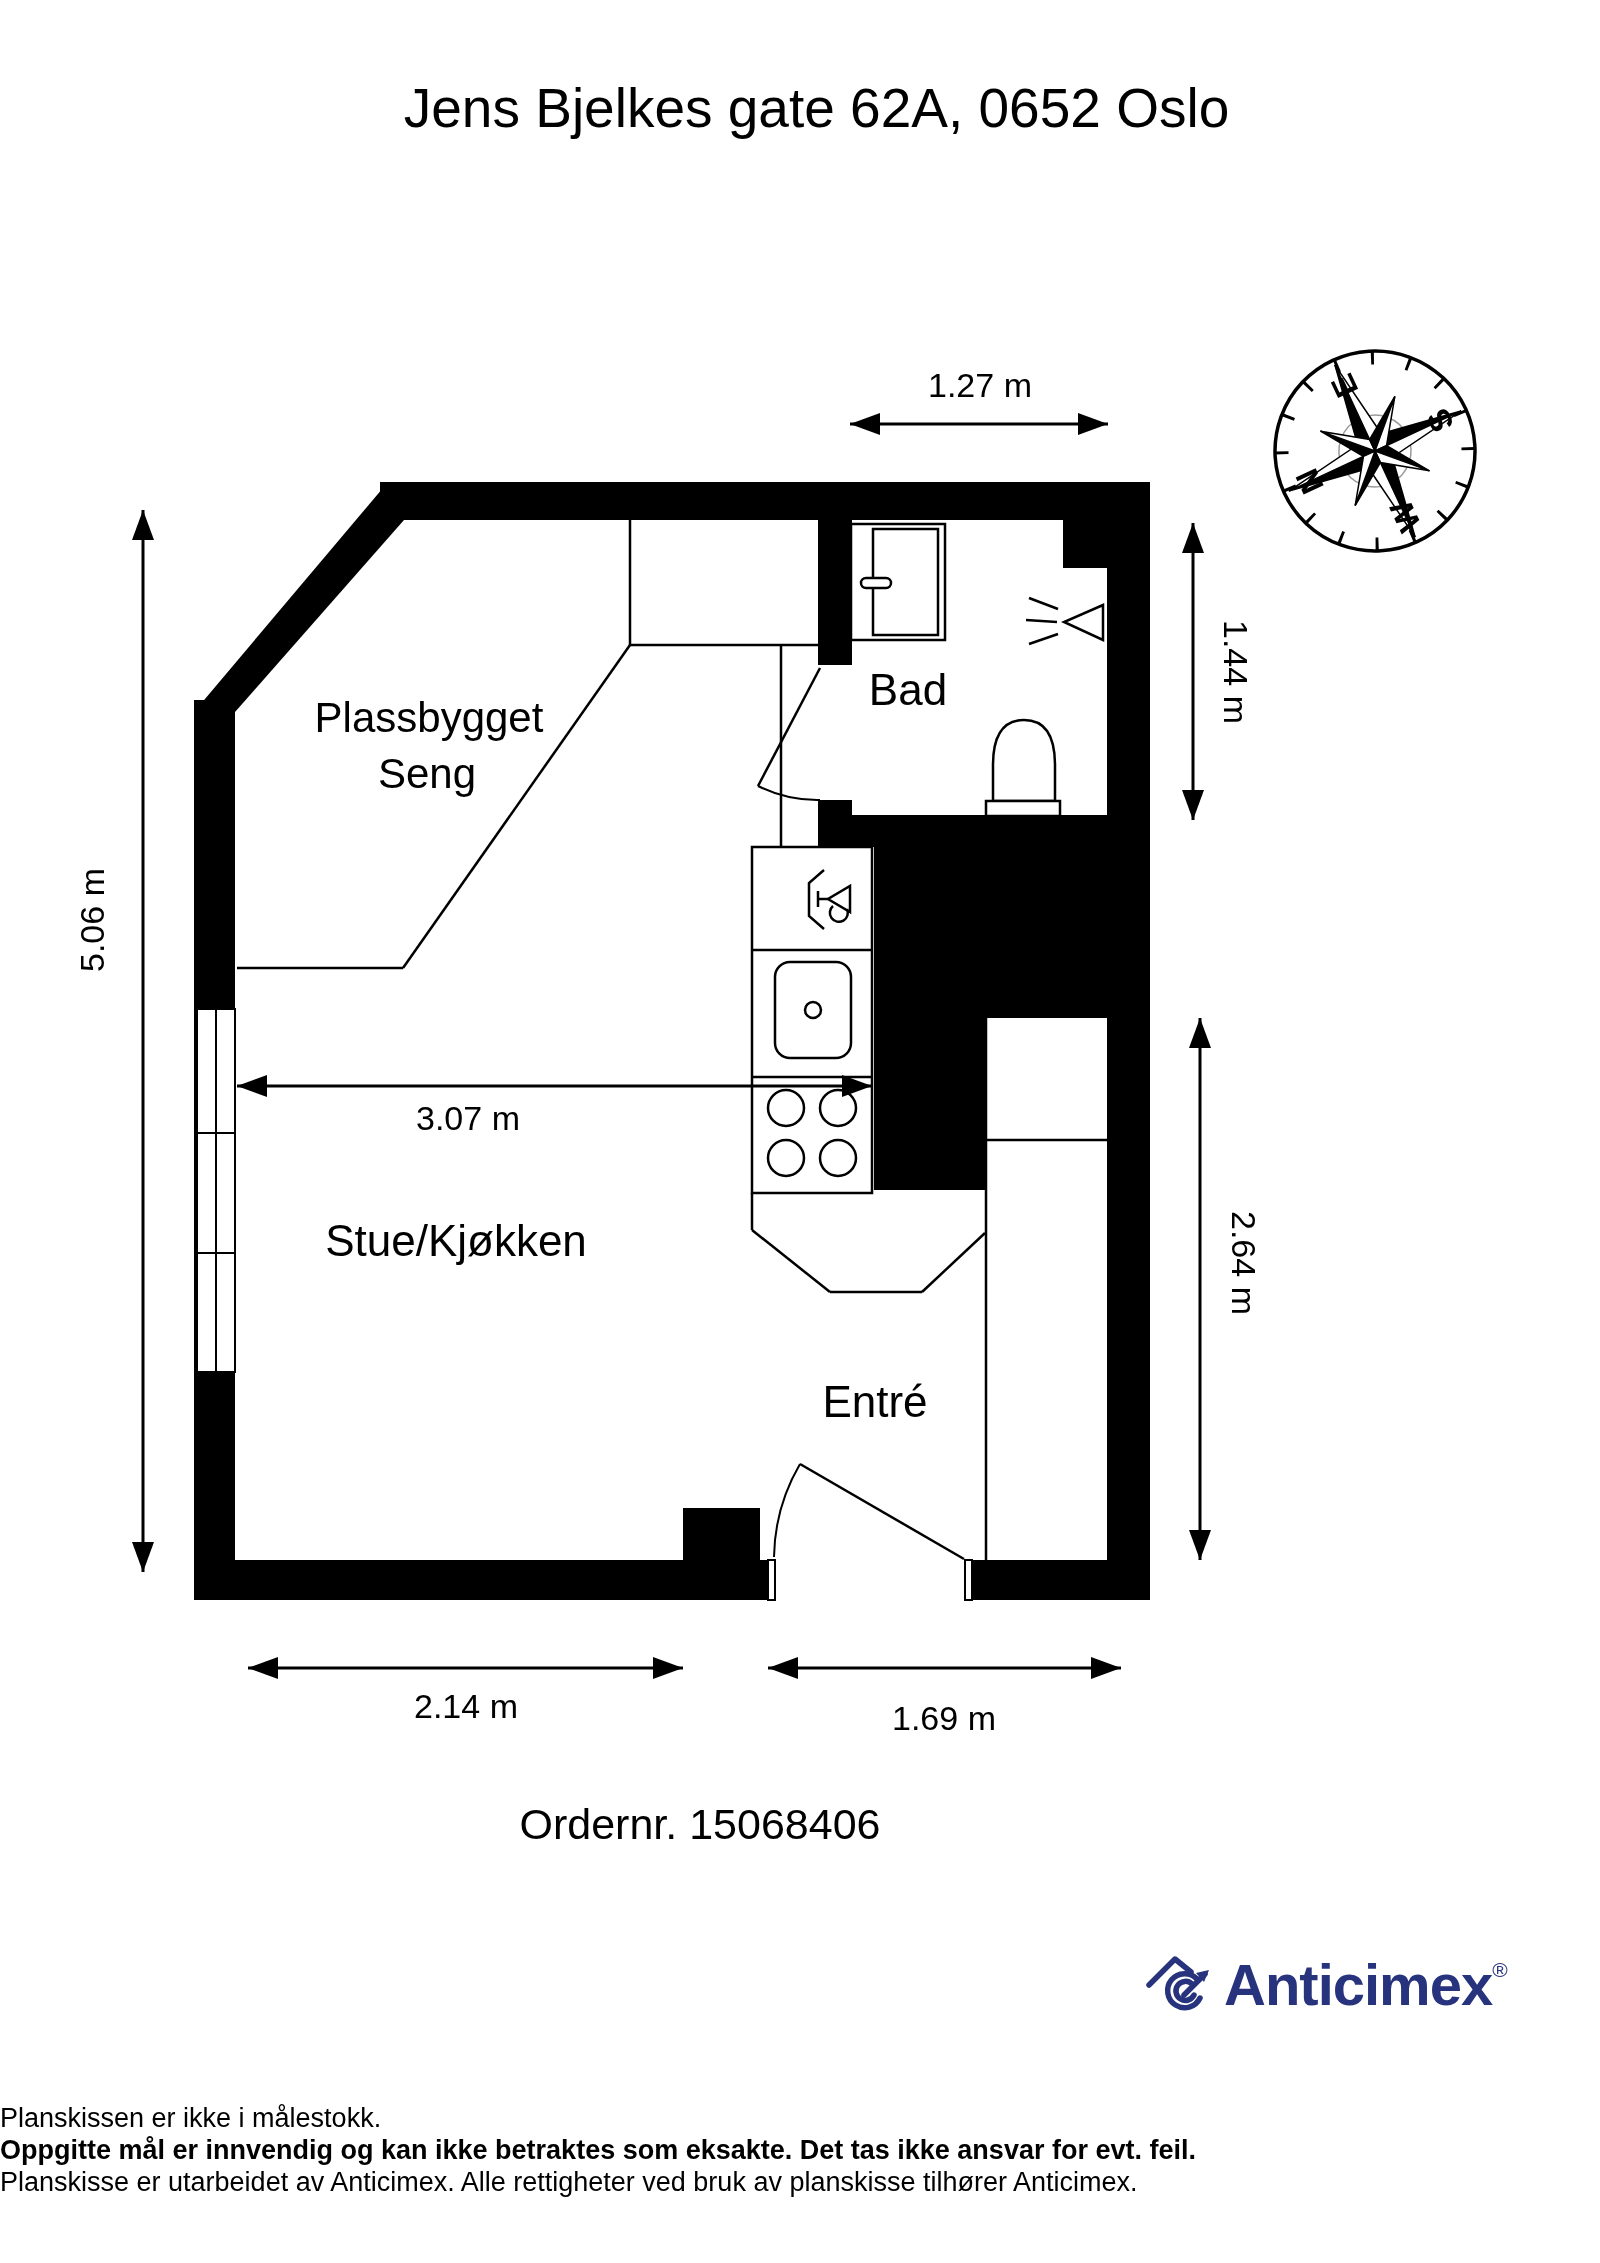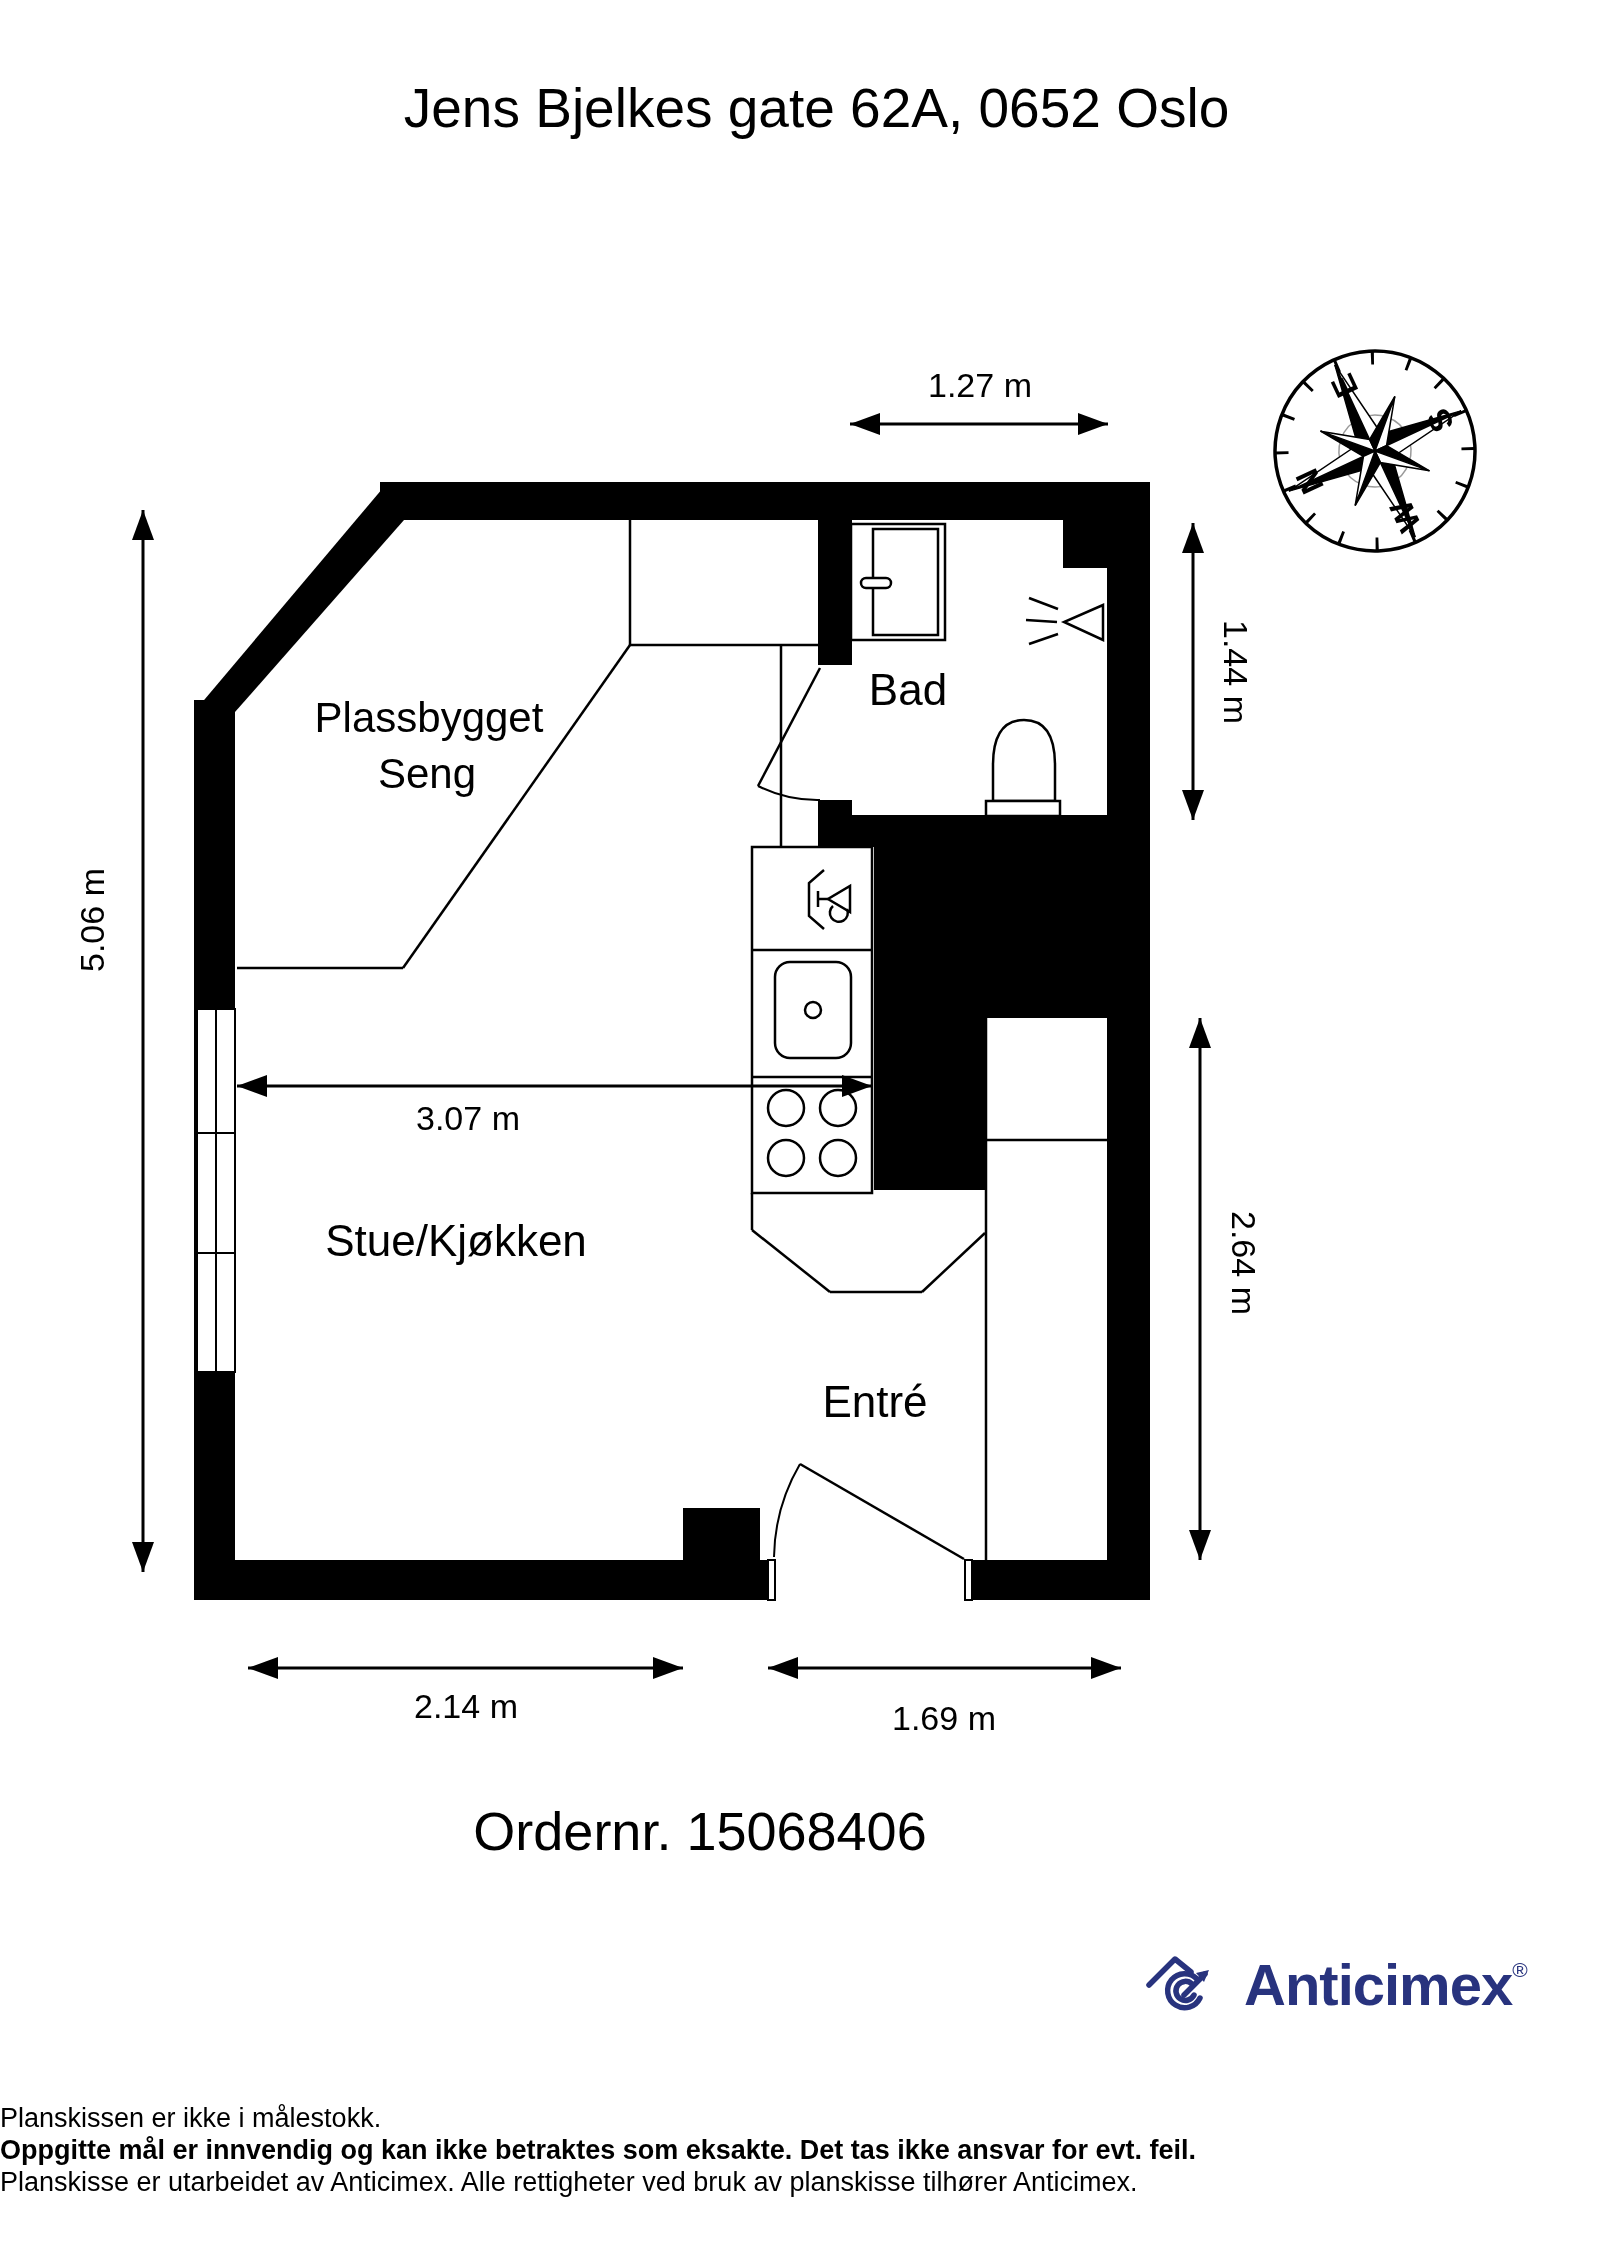--- a/index.html
+++ b/index.html
@@ -1,30 +1,30 @@
 <!DOCTYPE html>
 <html><head>
 <meta charset="utf-8">
 <style>
   html,body{margin:0;padding:0;background:#ffffff;}
   .page{position:relative;width:1600px;height:2263px;background:#fff;overflow:hidden;
         font-family:"Liberation Sans", sans-serif;color:#000;}
   .abs{position:absolute;}
   .title{top:76px;left:0;right:0;text-align:center;font-size:55px;letter-spacing:0px;padding-left:33px;}
   .subtitle{top:248px;left:0;right:0;text-align:center;font-size:43px;white-space:pre;}
-  .ordernr{top:1800px;left:0;width:1400px;text-align:center;font-size:54px;}
+  .ordernr{top:1800px;left:0;width:1400px;text-align:center;font-size:43px;}
   .footer{left:0;right:0;text-align:left;font-size:27px;line-height:32px;}
   .f1{top:2102px;} .f2{top:2134px;font-weight:bold;} .f3{top:2166px;}
   .plan-svg{top:0;left:0;}
   svg text{font-family:"Liberation Sans", sans-serif;fill:#000;}
   .dim-text{font-size:34px;}
   .room-text{font-size:44px;}
   .bed-text{font-size:42px;}
   .compass-letter{font-size:32px;font-weight:bold;}
-  .logo{top:1951px;left:1146px;display:flex;align-items:center;gap:24px;}
+  .logo{top:1951px;left:1146px;display:flex;align-items:center;gap:4px;}
   .logo-text{font-size:58px;font-weight:bold;letter-spacing:-1px;}
   .logo-reg{font-size:21px;vertical-align:28px;font-weight:normal;}
 </style>
 </head>
 <body>
 
 <div class="page">
 
   <div class="abs title">Jens Bjelkes gate 62A, 0652 Oslo</div>
 

